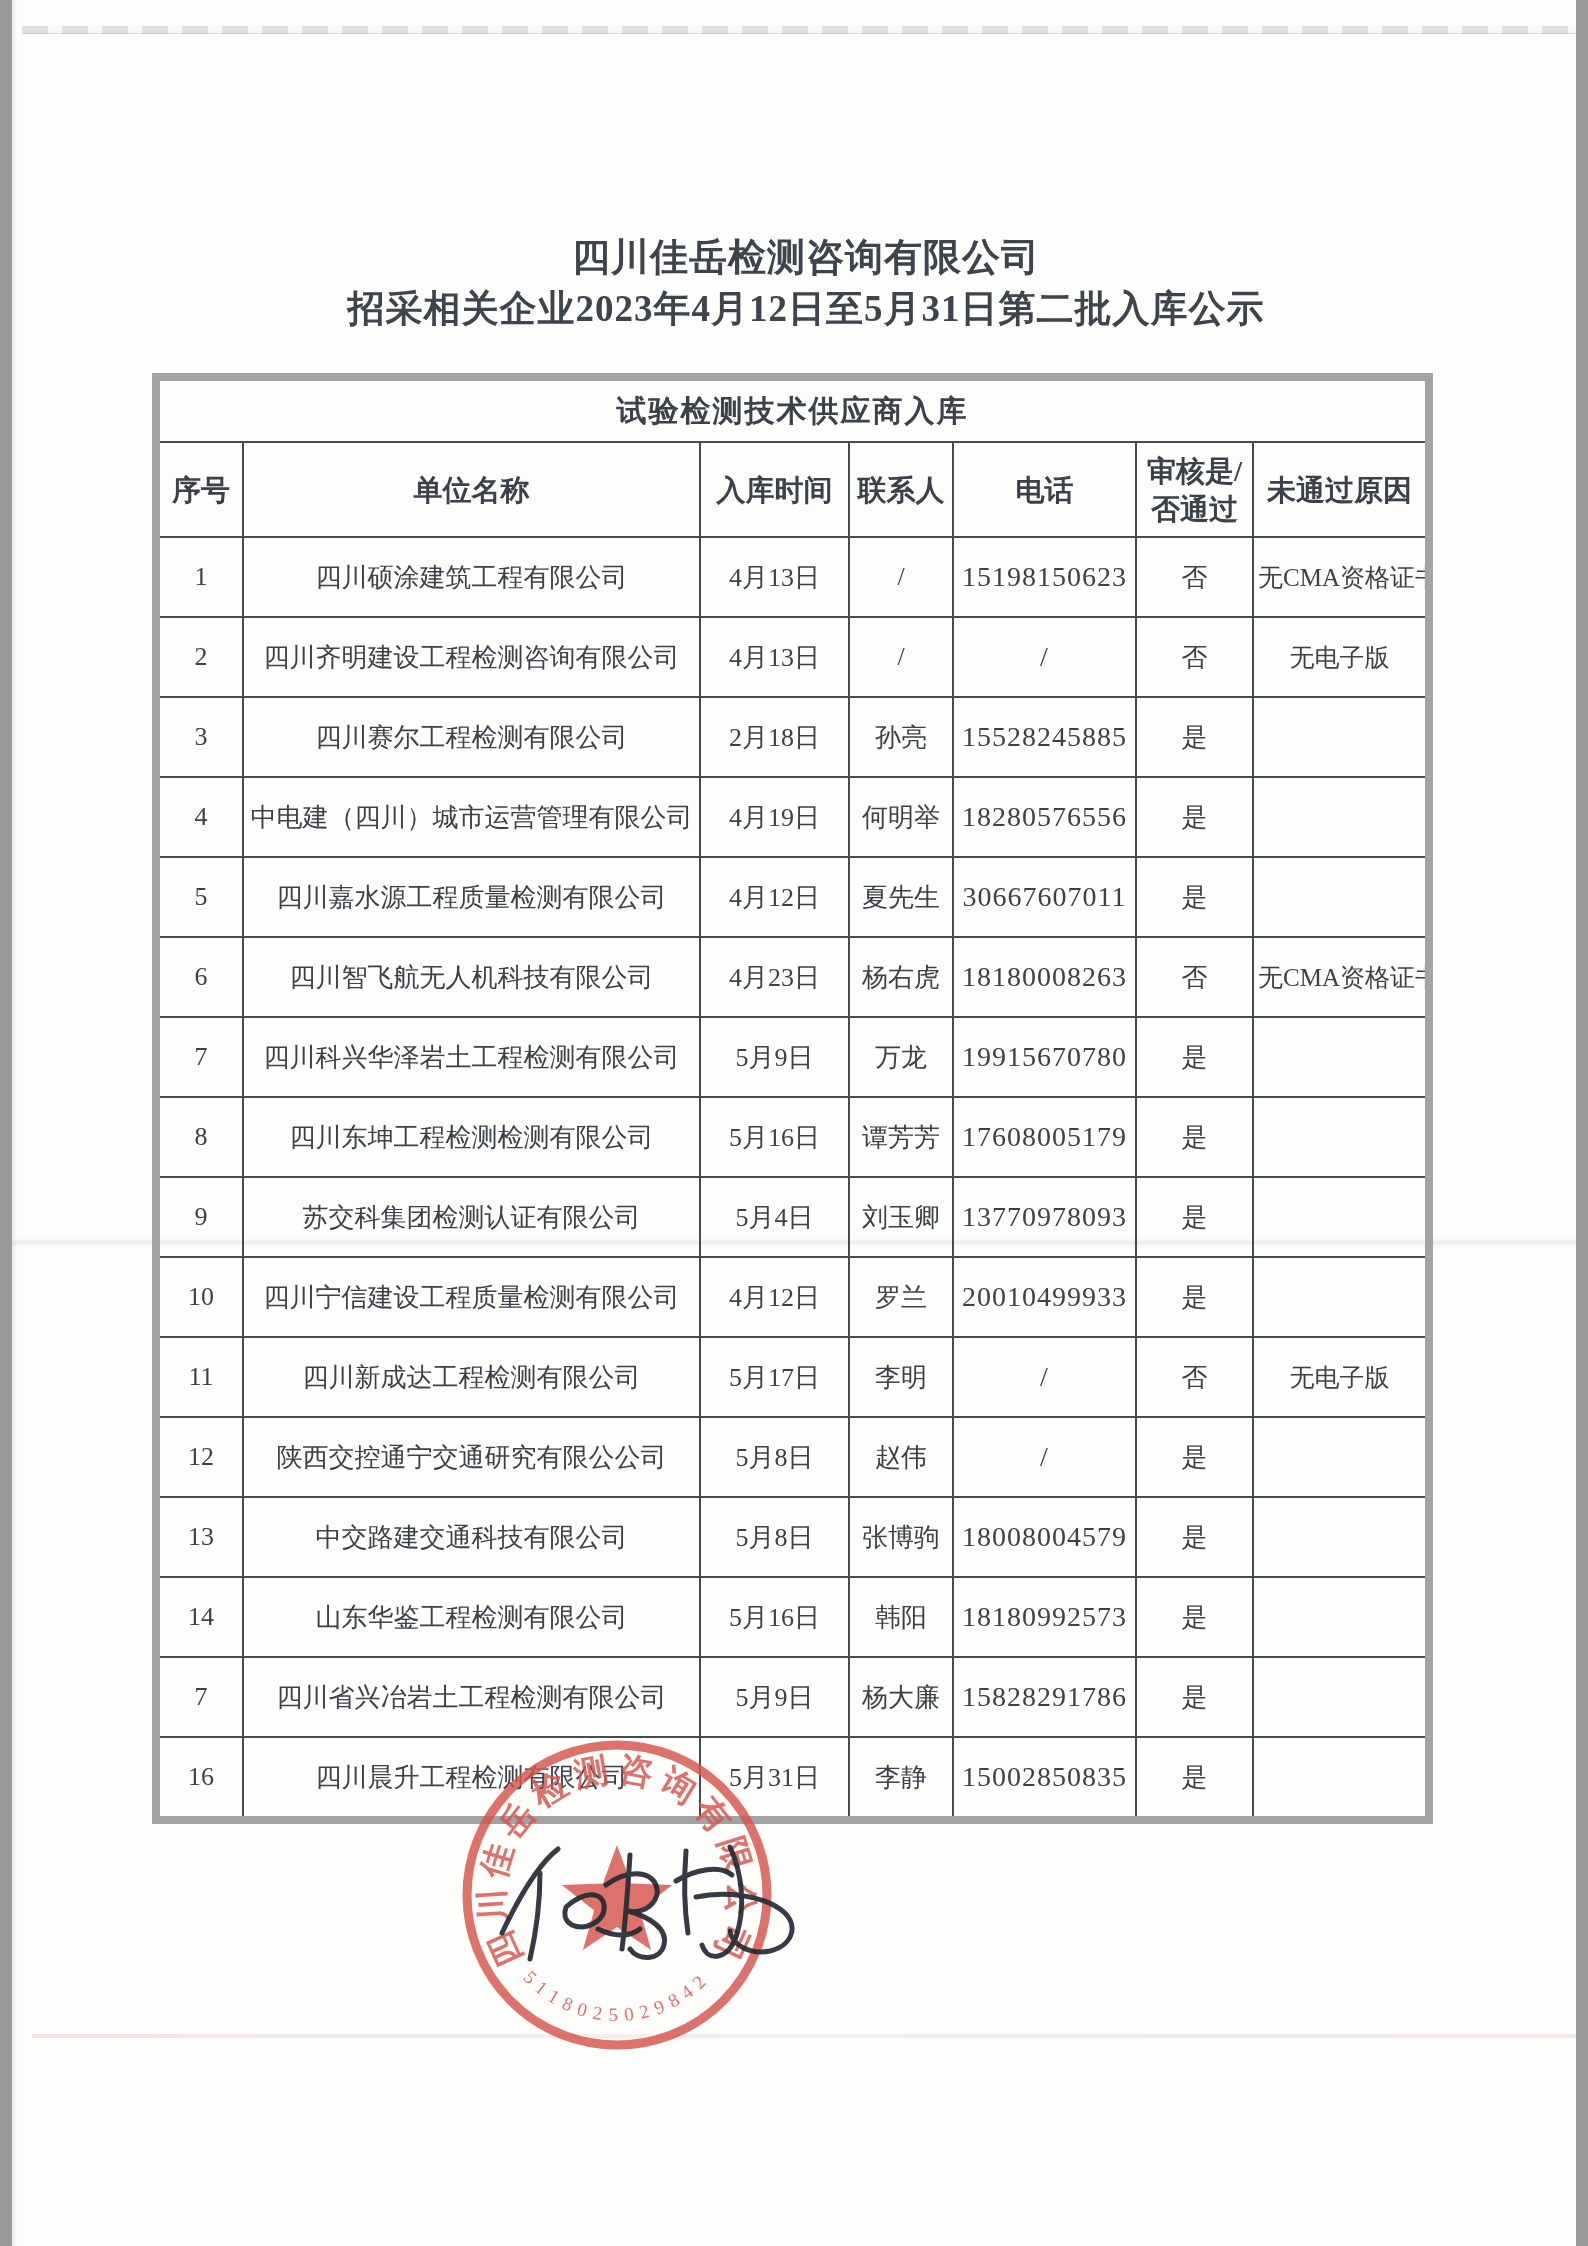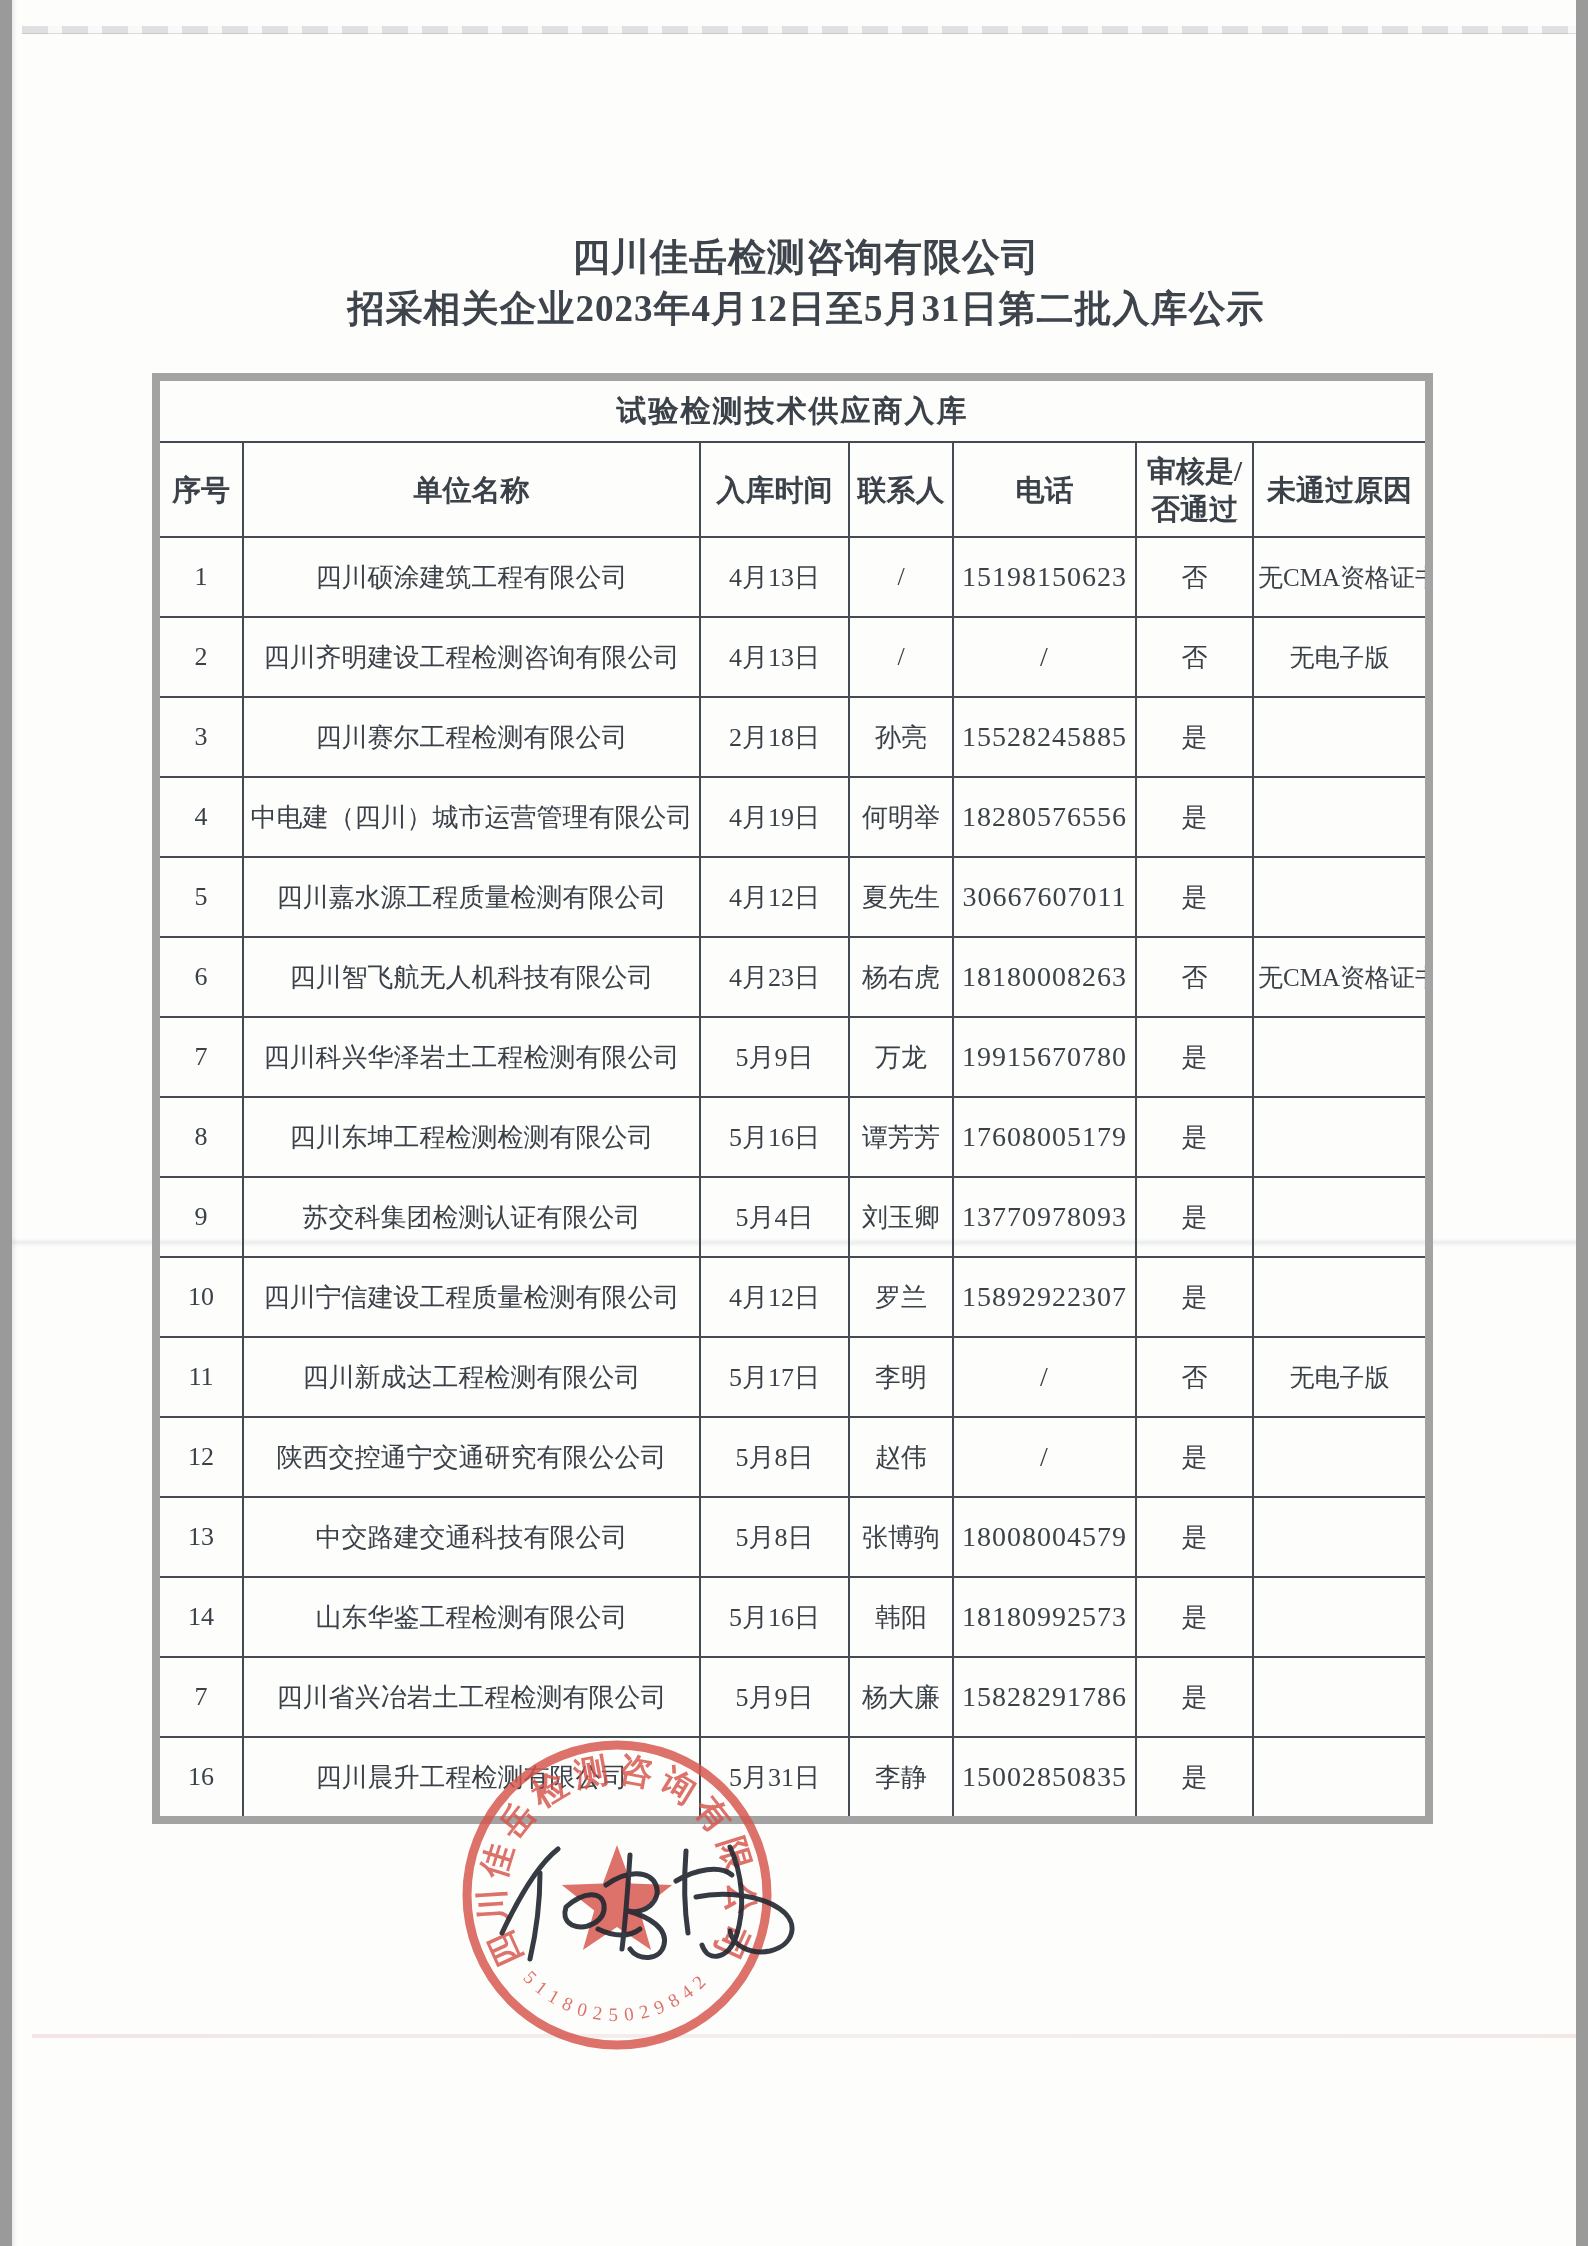--- a/index.html
+++ b/index.html
@@ -189,21 +189,21 @@
           <td class="contact-cell">刘玉卿</td>
           <td class="phone-cell">13770978093</td>
           <td class="approval-cell">是</td>
           <td class="reason-cell"></td>
         </tr>
         <tr class="data-row">
           <td class="serial-cell">10</td>
           <td class="company-cell">四川宁信建设工程质量检测有限公司</td>
           <td class="date-cell">4月12日</td>
           <td class="contact-cell">罗兰</td>
-          <td class="phone-cell">15892922307</td>
+          <td class="phone-cell">20010499933</td>
           <td class="approval-cell">是</td>
           <td class="reason-cell"></td>
         </tr>
         <tr class="data-row">
           <td class="serial-cell">11</td>
           <td class="company-cell">四川新成达工程检测有限公司</td>
           <td class="date-cell">5月17日</td>
           <td class="contact-cell">李明</td>
           <td class="phone-cell">/</td>
           <td class="approval-cell">否</td>

